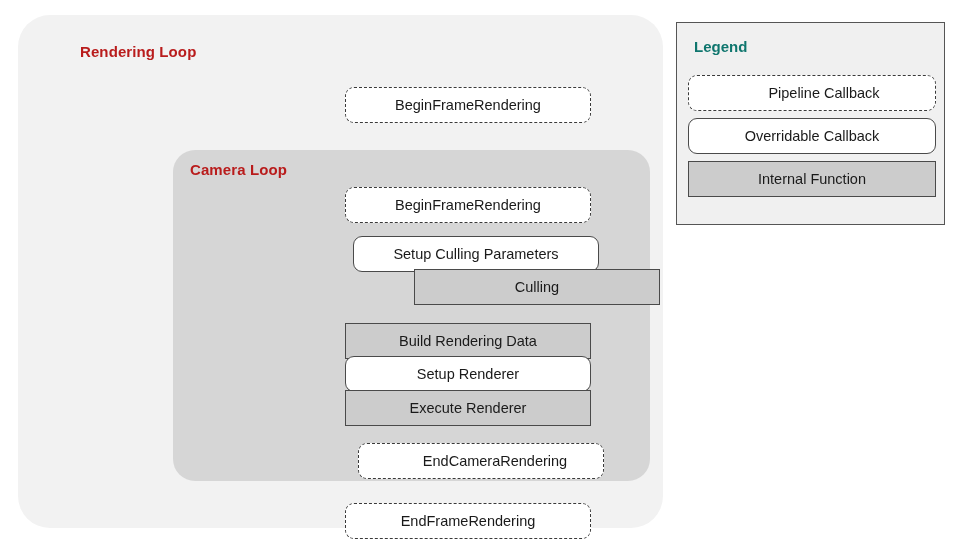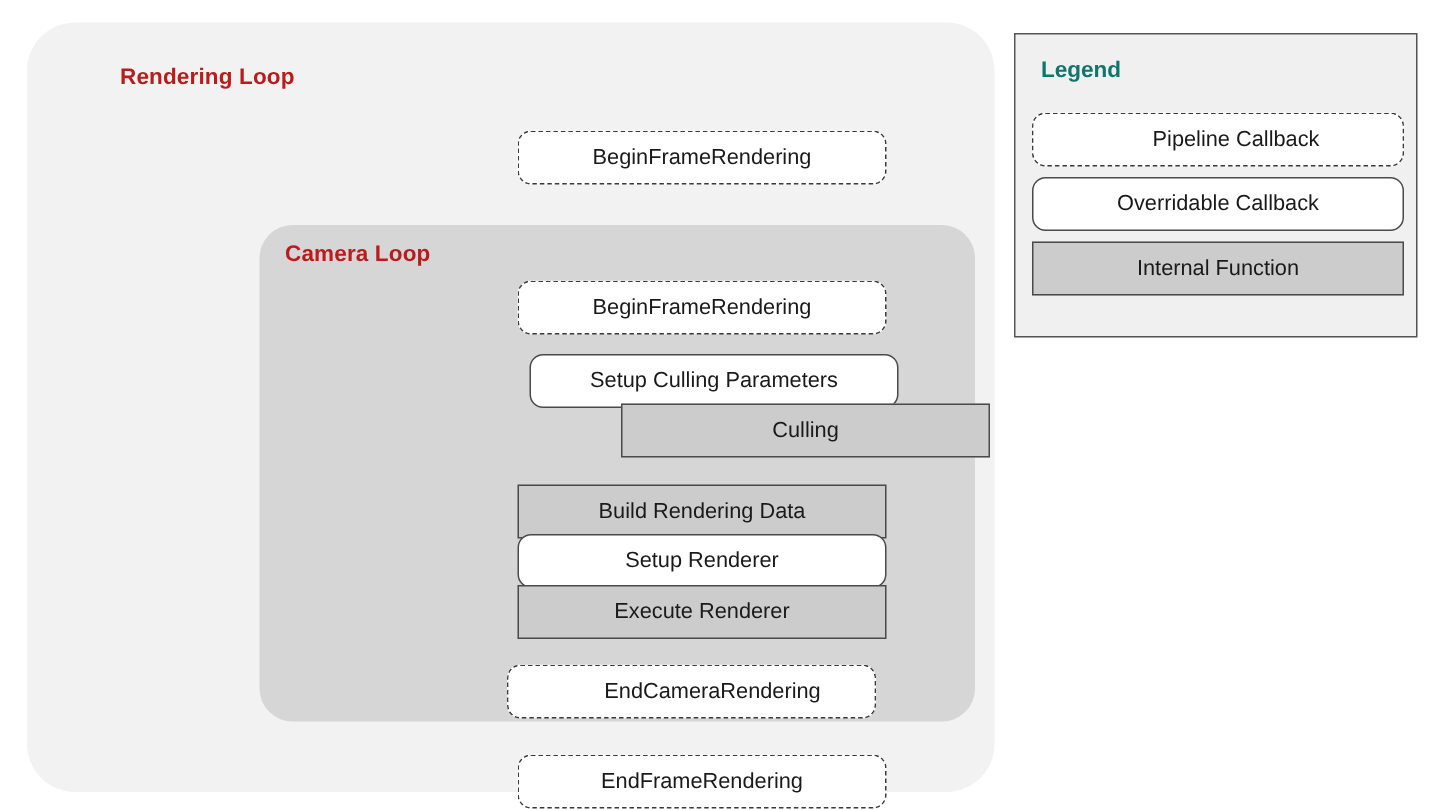--- a/index.html
+++ b/index.html
@@ -140,21 +140,21 @@
 <div class="node overridable" style="left:353px; top:236px;">Setup Culling Parameters</div>
 
 <div class="node internal" style="left:366px; top:269px;margin-left:48px;">Culling</div>
 
 <div class="node internal" style="left:345px; top:323px;">Build Rendering Data</div>
 
 <div class="node overridable" style="left:345px; top:356px;">Setup Renderer</div>
 
 <div class="node internal" style="left:345px; top:390px;">Execute Renderer</div>
 
-<div class="node callback" style="left:338px; top:443px;padding-left:28px;">EndCameraRendering</div>
+<div class="node callback" style="left:358px; top:443px;padding-left:28px;">EndCameraRendering</div>
 
 <div class="legend">
   <div class="legend-title">Legend</div>
 
   <div class="node callback" style="top:52px;padding-left:24px;">Pipeline Callback</div>
 
   <div class="node overridable" style="top:95px;">Overridable Callback</div>
 
   <div class="node internal" style="top:138px;text-align:center;">Internal Function</div>
 </div>

